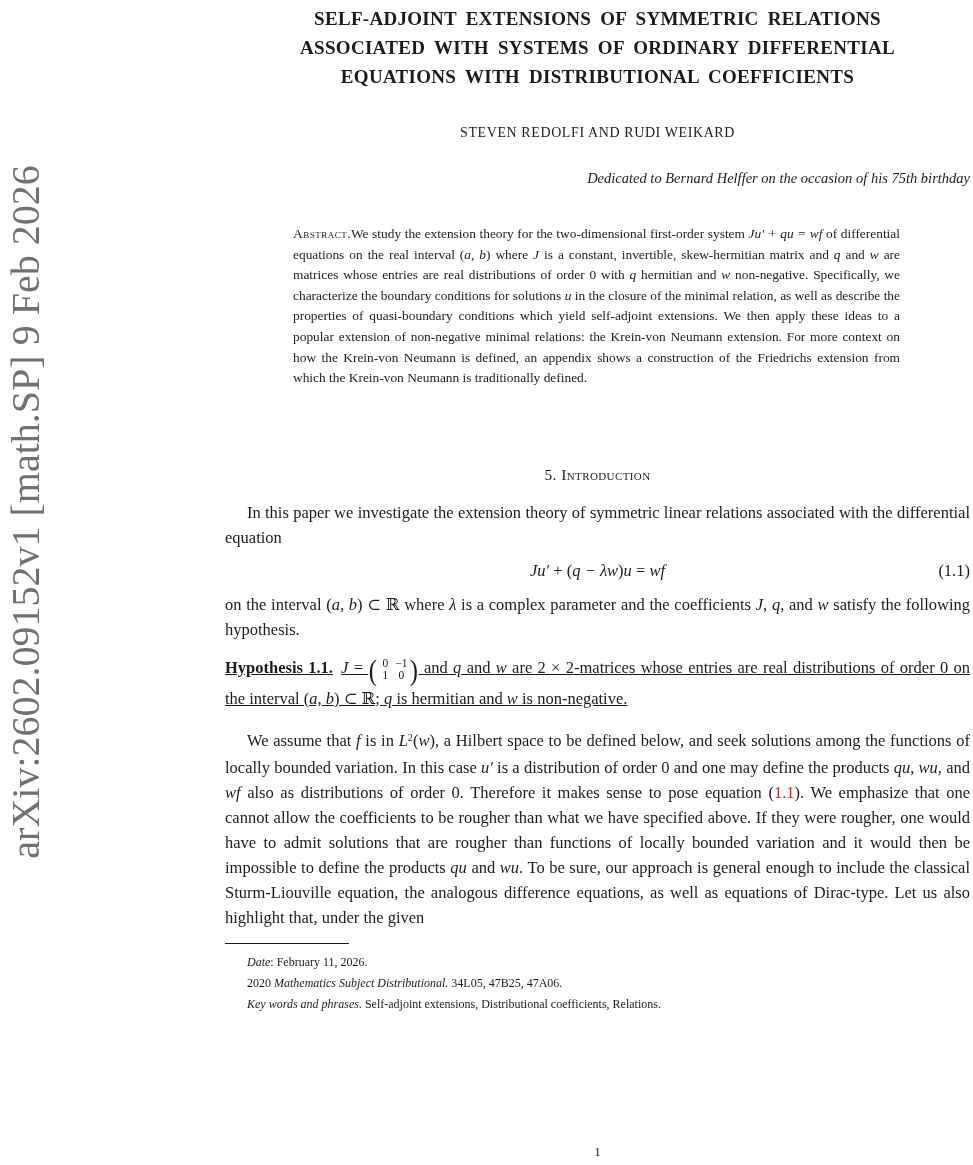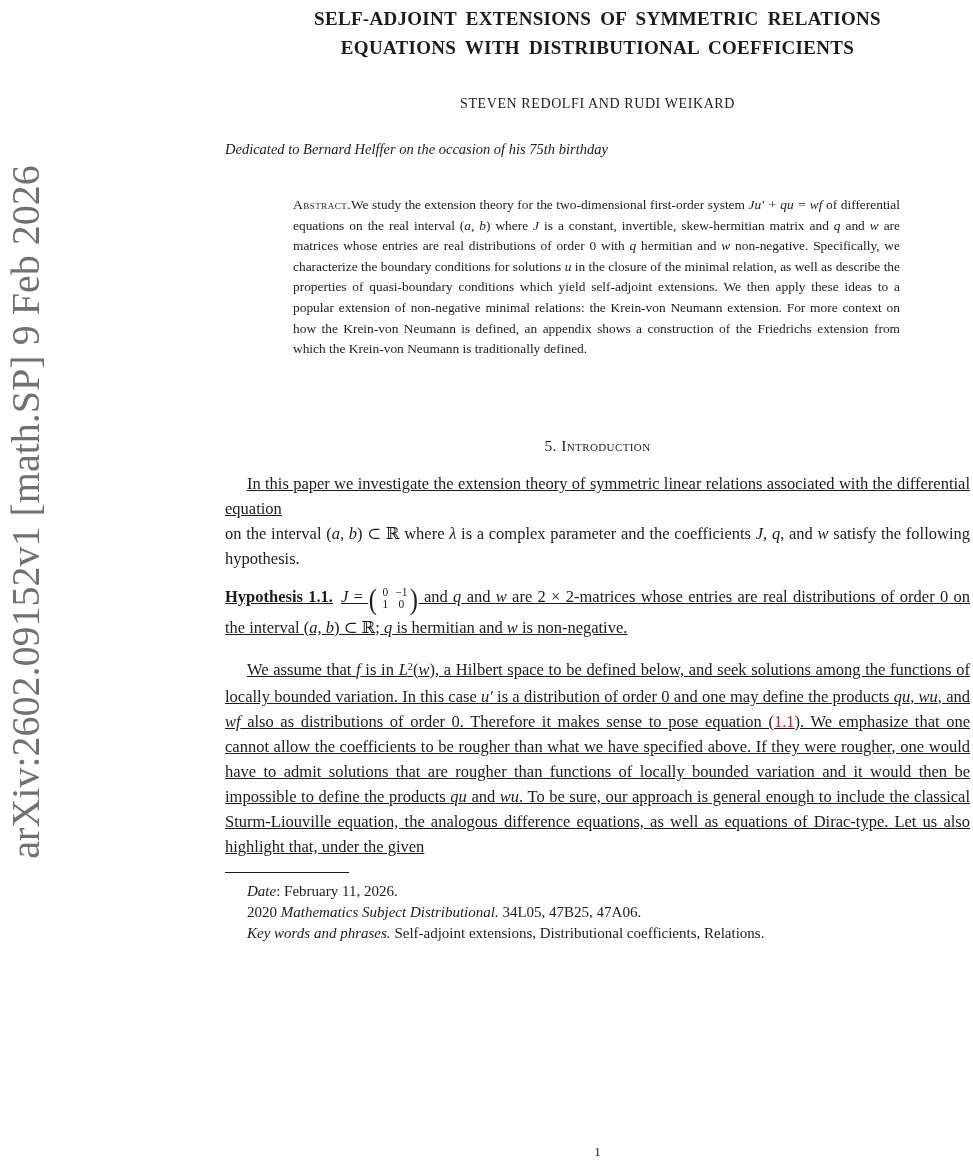--- a/index.html
+++ b/index.html
@@ -35,21 +35,21 @@
   }
   .title-line{display:block;}
   .authors{
     margin-top:33px;
     text-align:center;
     font-size:14px;line-height:18px;
     letter-spacing:0.6px;
   }
   .dedication{
     margin-top:26px;
-    text-align:left;
+    text-align:right;
     font-style:italic;
     font-size:14.5px;line-height:20px;
   }
   .abstract{
     margin:36px 70px 0 68px;
     font-size:13.4px;line-height:20.6px;
     text-align:justify;
   }
   .sc{font-variant:small-caps;}
   .abstract-label{letter-spacing:0.5px;}
@@ -59,21 +59,21 @@
     font-weight:normal;
     text-align:center;
     letter-spacing:0.4px;
   }
   .body{
     margin:16px 0 0 0;
     font-size:16.5px;line-height:25px;
     text-align:justify;
   }
   .body.cont{margin-top:0;}
-  .indent{text-indent:22px;text-decoration:underline;}
+  .indent{text-indent:22px;}
   .equation-row{
     position:relative;
     margin:6px 0;
     height:30px;line-height:30px;
     text-align:center;
     font-size:16.5px;
   }
   .eq-label{
     position:absolute;right:0;top:0;
   }
@@ -97,54 +97,59 @@
   .mat .mrow{
     display:flex;justify-content:center;gap:3px;
     font-size:11.5px;line-height:11.5px;
   }
   .mat .mcell{min-width:13px;text-align:center;}
   .footnote-rule{
     margin-top:13px;
     width:124px;height:0;
     border-top:1.4px solid #1b1b1b;
   }
-  .footnotes{margin-top:8px;font-size:15px;line-height:21px;}
+  .footnotes{margin-top:8px;font-size:12px;line-height:21px;}
   .fn{margin:0;text-indent:22px;}
   .page-number{
     position:absolute;bottom:5px;left:0;
     width:745px;text-align:center;
     font-size:13px;line-height:16px;
   }
 </style>
 </head>
 <body>
 
 <div class="page">
 
   <div class="arxiv-stamp">arXiv:2602.09152v1  [math.SP]  9 Feb 2026</div>
 
   <div class="content">
 
     <h1 class="title">
       <span class="title-line">SELF-ADJOINT EXTENSIONS OF SYMMETRIC RELATIONS</span>
+      <span class="title-line">ASSOCIATED WITH SYSTEMS OF ORDINARY DIFFERENTIAL</span>
       <span class="title-line">EQUATIONS WITH DISTRIBUTIONAL COEFFICIENTS</span>
     </h1>
 
     <div class="authors">STEVEN REDOLFI AND RUDI WEIKARD</div>
 
     <div class="dedication">Dedicated to Bernard Helffer on the occasion of his 75th birthday</div>
 
     <div class="abstract">
       <span class="abstract-label sc">Abstract.</span><span><span>We study the extension theory for the two-dimensional first-order system </span><span class="it">Ju′ + qu = wf</span><span> of differential equations on the real interval (</span><span class="it">a, b</span><span>) where </span><span class="it">J</span><span> is a constant, invertible, skew-hermitian matrix and </span><span class="it">q</span><span> and </span><span class="it">w</span><span> are matrices whose entries are real distributions of order 0 with </span><span class="it">q</span><span> hermitian and </span><span class="it">w</span><span> non-negative. Specifically, we characterize the boundary conditions for solutions </span><span class="it">u</span><span> in the closure of the minimal relation, as well as describe the properties of quasi-boundary conditions which yield self-adjoint extensions. We then apply these ideas to a popular extension of non-negative minimal relations: the Krein-von Neumann extension. For more context on how the Krein-von Neumann is defined, an appendix shows a construction of the Friedrichs extension from which the Krein-von Neumann is traditionally defined.</span></span>
     </div>
 
     <h2 class="section-heading sc">5. Introduction</h2>
 
     <p class="body indent"><span>In this paper we investigate the extension theory of symmetric linear relations associated with the differential equation</span></p>
 
+    <div class="equation-row">
+      <span class="eq-body"><span class="it">Ju′</span><span> + (</span><span class="it">q − λw</span><span>)</span><span class="it">u</span><span> = </span><span class="it">wf</span></span>
+      <span class="eq-label">(1.1)</span>
+    </div>
 
     <p class="body cont"><span>on the interval (</span><span class="it">a, b</span><span>) ⊂ ℝ where </span><span class="it">λ</span><span> is a complex parameter and the coefficients </span><span class="it">J</span><span>, </span><span class="it">q</span><span>, and </span><span class="it">w</span><span> satisfy the following hypothesis.</span></p>
 
     <p class="body hyp"><b class="hyp-label">Hypothesis 1.1.</b><span><span class="it">J</span><span> = </span><span class="mat">
             <span class="paren">(</span>
             <span class="rows">
               <span class="mrow">
                 <span class="mcell">0</span>
                 <span class="mcell">−1</span>
               </span>

